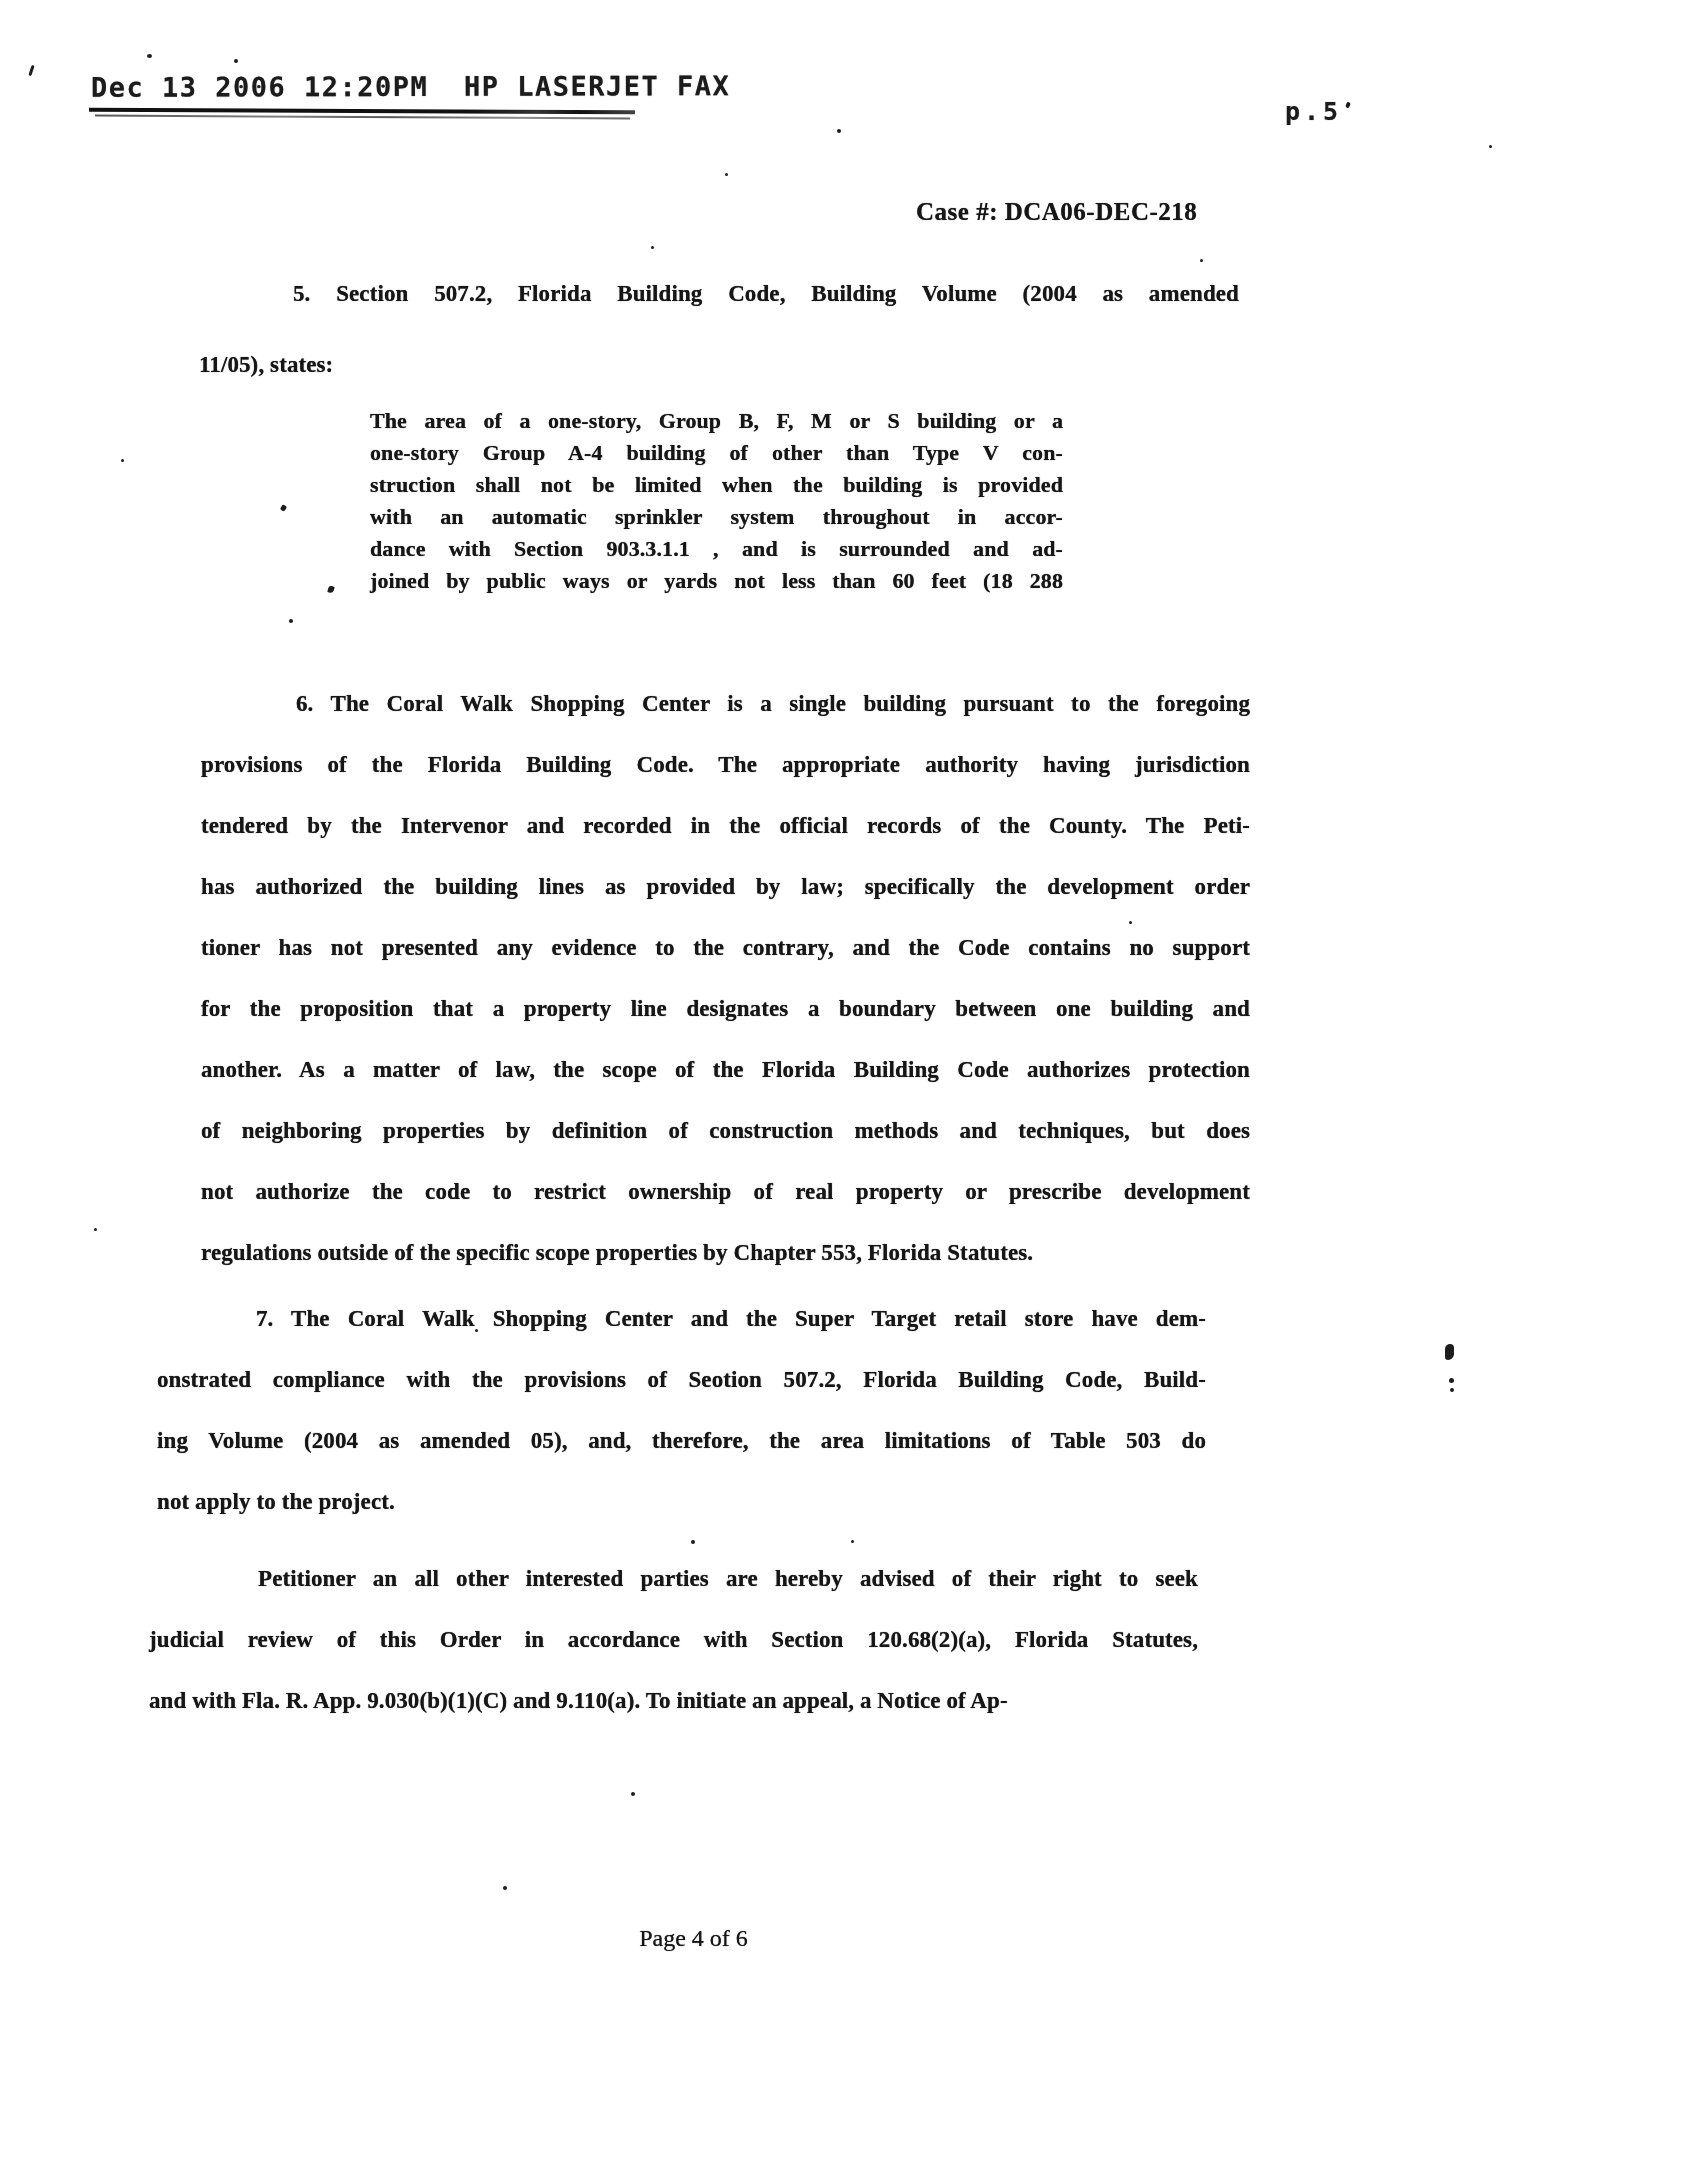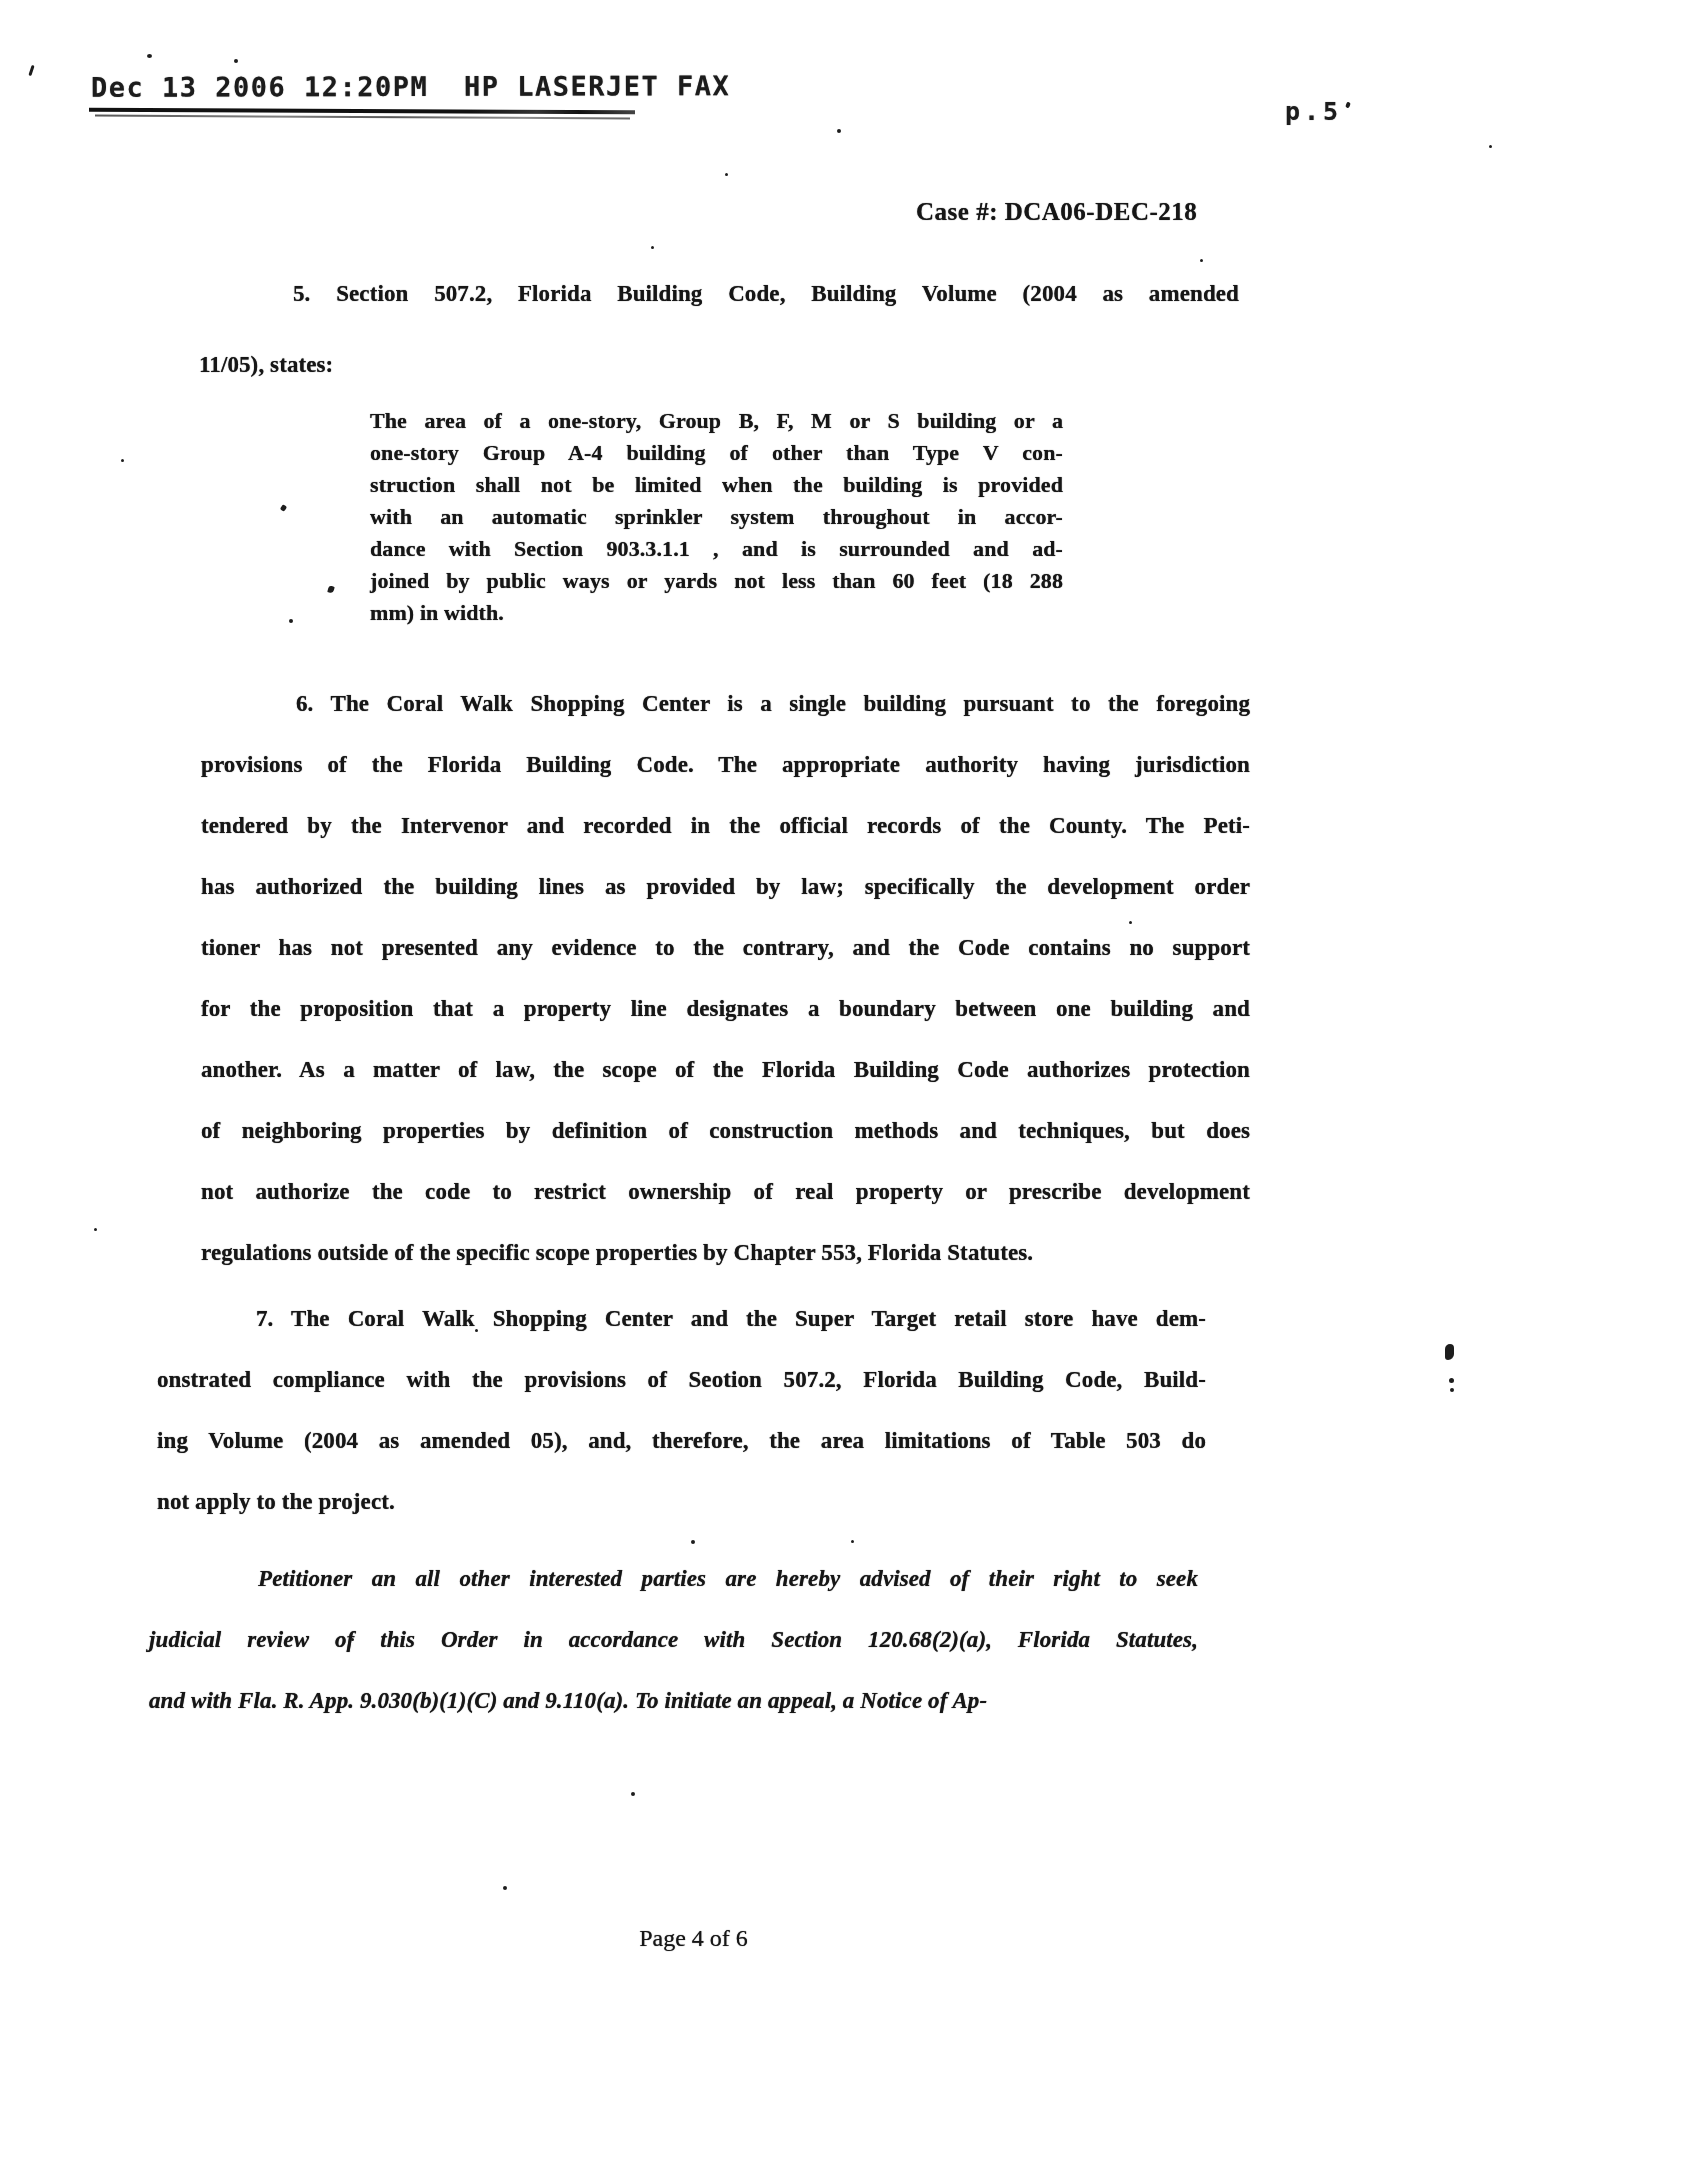--- a/index.html
+++ b/index.html
@@ -70,21 +70,21 @@
   .jl { text-align: justify; text-align-last: justify; }
   .ll { text-align: right; text-align-last: left; }
   .p5 { top: 258px; margin-left: 50px; width: 1040px; line-height: 71px; }
   .p5 .fl { padding-left: 94px; }
   .quote { top: 405px; margin-left: 221px; width: 693px; line-height: 32px; }
   .quote .bline { font-size: 22px; }
   .p6 { top: 673px; margin-left: 52px; width: 1049px; line-height: 61px; }
   .p6 .fl { padding-left: 95px; }
   .p7 { top: 1288px; margin-left: 8px; width: 1049px; line-height: 61px; }
   .p7 .fl { padding-left: 99px; }
-  .closing { top: 1548px; width: 1049px; line-height: 61px; font-style: italic; }
+  .closing { top: 1548px; width: 1049px; line-height: 61px; }
   .closing .fl { padding-left: 109px; }
   .page-footer {
     top: 1922px; width: 1089px;
     text-align: center;
     font-size: 24px; font-weight: normal;
     line-height: 32px;
     text-shadow: 0 0 0.9px rgba(10,10,10,0.8);
   }
   
   .speck {
@@ -110,21 +110,20 @@
     <div class="bline ll">11/05), states:</div>
   </div>
 
   <div class="block quote">
     <div class="bline jl">The area of a one-story, Group B, F, M or S building or a</div>
     <div class="bline jl">one-story Group A-4 building of other than Type V con-</div>
     <div class="bline jl">struction shall not be limited when the building is provided</div>
     <div class="bline jl">with an automatic sprinkler system throughout in accor-</div>
     <div class="bline jl">dance with Section 903.3.1.1 , and is surrounded and ad-</div>
     <div class="bline jl">joined by public ways or yards not less than 60 feet (18 288</div>
-    <div class="bline ll">mm) in width.</div>
   </div>
 
   <div class="block p6">
     <div class="bline jl fl">6.  The Coral Walk Shopping Center is a single building pursuant to the foregoing</div>
     <div class="bline jl">provisions of the Florida Building Code.  The appropriate authority having jurisdiction</div>
     <div class="bline jl">tendered by the Intervenor and recorded in the official records of the County.  The Peti-</div>
     <div class="bline jl">has authorized the building lines as provided by law; specifically the development order</div>
     <div class="bline jl">tioner has not presented any evidence to the contrary, and the Code contains no support</div>
     <div class="bline jl">for the proposition that a property line designates a boundary between one building and</div>
     <div class="bline jl">another.  As a matter of law, the scope of the Florida Building Code authorizes protection</div>

